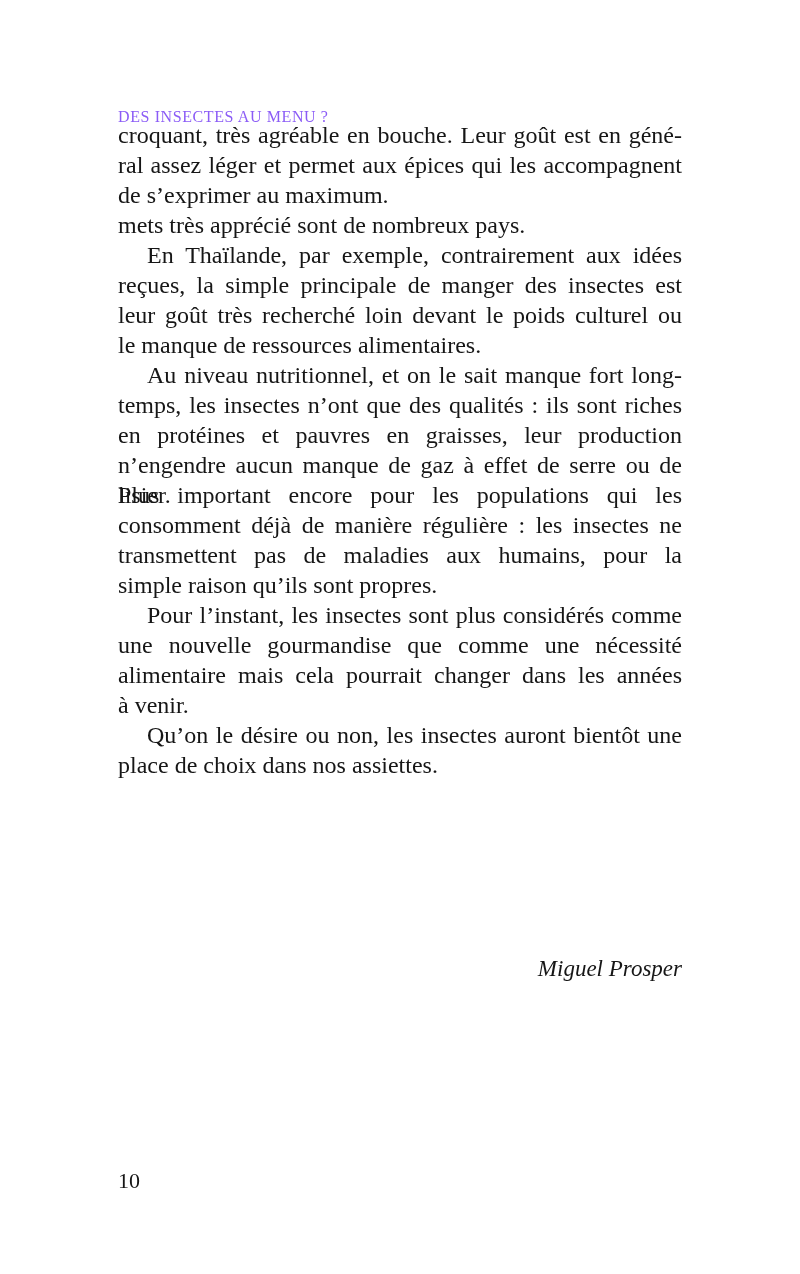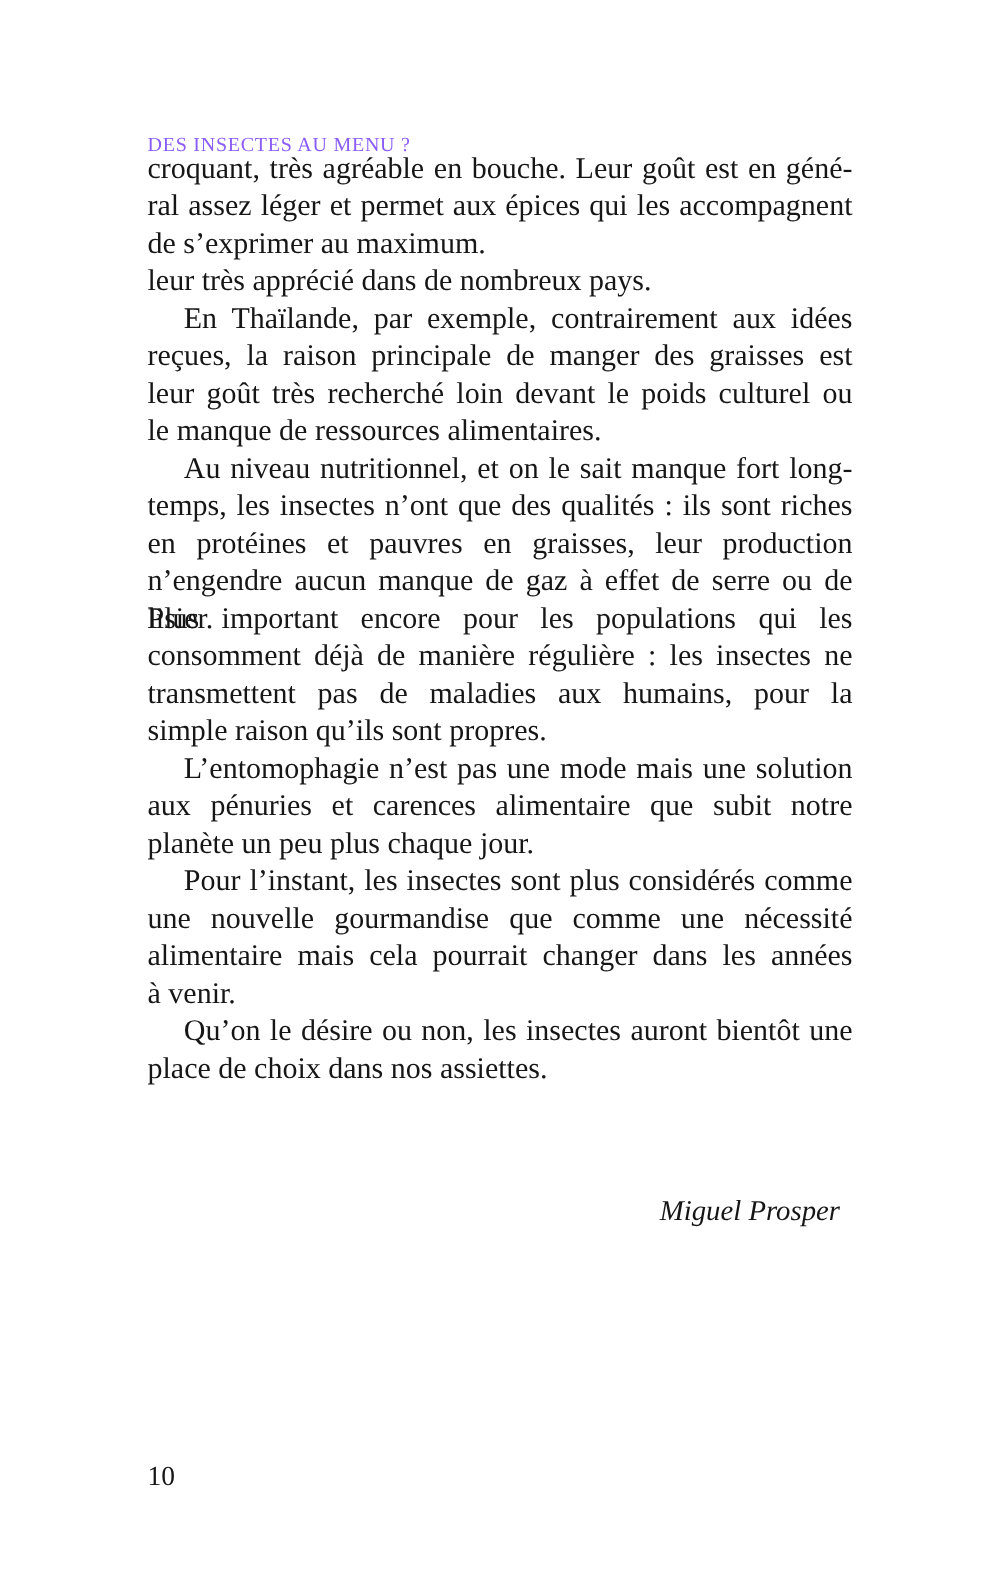--- a/index.html
+++ b/index.html
@@ -51,21 +51,21 @@
   }
   .line.para-last {
     text-align: justify;
     text-align-last: left;
   }
   .line.indent {
     text-indent: 29px;
   }
   .signature {
     position: absolute;
-    right: 128px;
+    right: 118px;
     top: 956px;
     font-size: 23px;
     font-style: italic;
     white-space: nowrap;
   }
   .page-number {
     position: absolute;
     left: 118px;
     top: 1168px;
     font-size: 22px;
@@ -78,42 +78,37 @@
 <div class="page">
   <div class="running-header">DES INSECTES AU MENU ?</div>
 
   <div class="body-text">
       <div class="para">
         <div class="line">croquant, très agréable en bouche. Leur goût est en géné-</div>
         <div class="line">ral assez léger et permet aux épices qui les accompagnent</div>
         <div class="line para-last">de s’exprimer au maximum.</div>
       </div>
       <div class="para">
-        <div class="line para-last">leur très apprécié dans de nombreux pays.</div>
+        <div class="line para-last">mets très apprécié sont de nombreux pays.</div>
       </div>
       <div class="para">
         <div class="line indent">En Thaïlande, par exemple, contrairement aux idées</div>
-        <div class="line">reçues, la raison principale de manger des graisses est</div>
+        <div class="line">reçues, la simple principale de manger des insectes est</div>
         <div class="line">leur goût très recherché loin devant le poids culturel ou</div>
         <div class="line para-last">le manque de ressources alimentaires.</div>
       </div>
       <div class="para">
         <div class="line indent">Au niveau nutritionnel, et on le sait manque fort long-</div>
         <div class="line">temps, les insectes n’ont que des qualités : ils sont riches</div>
         <div class="line">en protéines et pauvres en graisses, leur production</div>
         <div class="line">n’engendre aucun manque de gaz à effet de serre ou de lisier.</div>
         <div class="line">Plus important encore pour les populations qui les</div>
         <div class="line">consomment déjà de manière régulière : les insectes ne</div>
         <div class="line">transmettent pas de maladies aux humains, pour la</div>
         <div class="line para-last">simple raison qu’ils sont propres.</div>
-      </div>
-      <div class="para">
-        <div class="line indent">L’entomophagie n’est pas une mode mais une solution</div>
-        <div class="line">aux pénuries et carences alimentaire que subit notre</div>
-        <div class="line para-last">planète un peu plus chaque jour.</div>
       </div>
       <div class="para">
         <div class="line indent">Pour l’instant, les insectes sont plus considérés comme</div>
         <div class="line">une nouvelle gourmandise que comme une nécessité</div>
         <div class="line">alimentaire mais cela pourrait changer dans les années</div>
         <div class="line para-last">à venir.</div>
       </div>
       <div class="para">
         <div class="line indent">Qu’on le désire ou non, les insectes auront bientôt une</div>
         <div class="line para-last">place de choix dans nos assiettes.</div>

